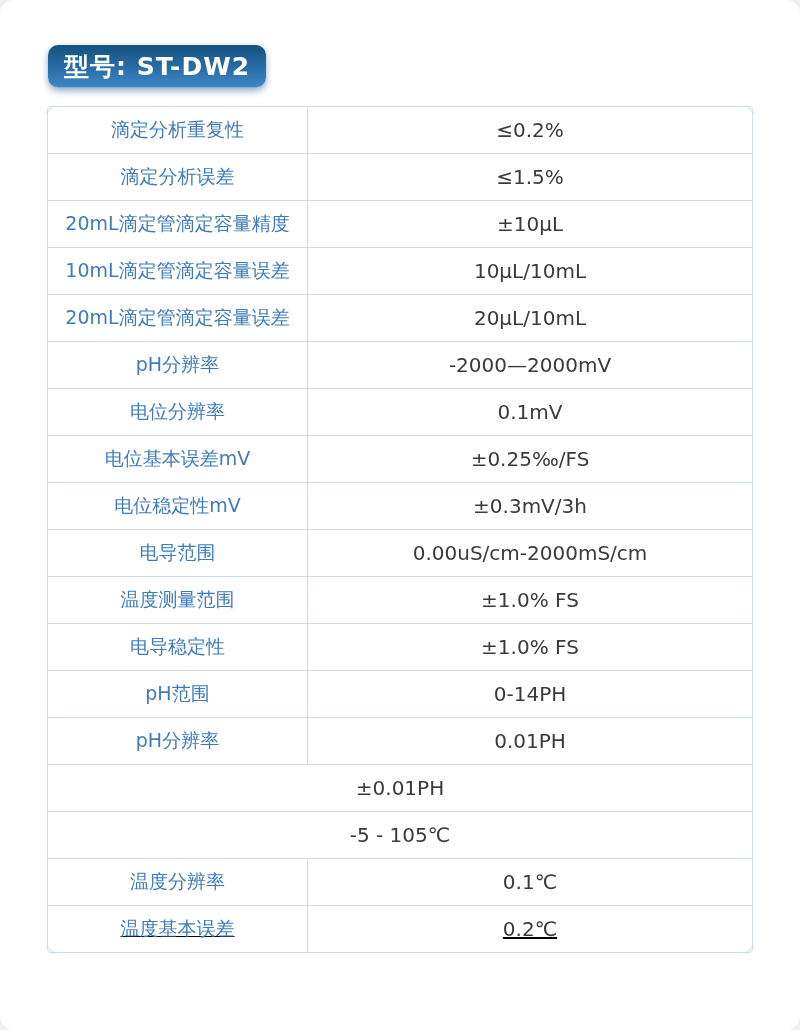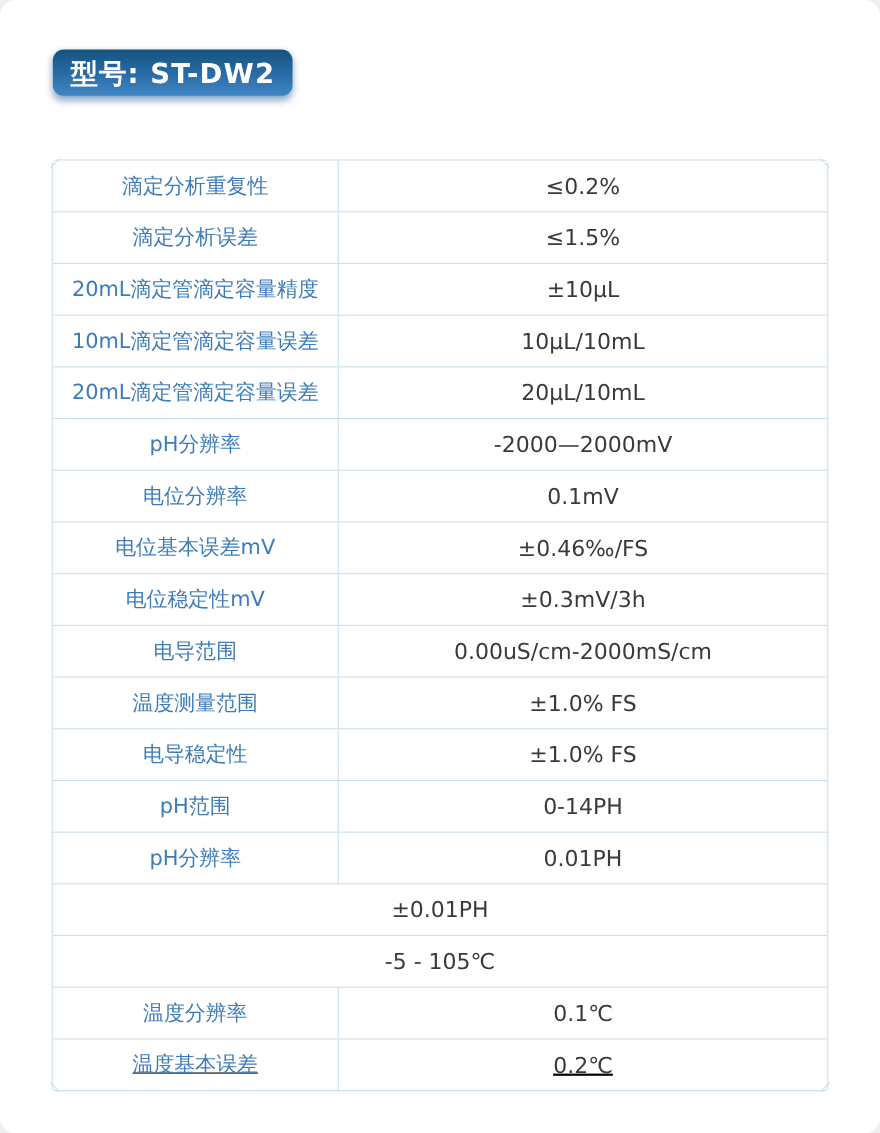--- a/index.html
+++ b/index.html
@@ -35,21 +35,20 @@
   }
   
   .spec-table{
     position:absolute;
     left:47px;top:106px;
     width:706px;
     box-sizing:border-box;
     background:#ffffff;
     border:1px solid #ccdeeb;
     border-radius:4px;
-    margin-top:39px;
   }
   .spec-row{
     display:flex;
     height:46px;
     border-bottom:1px solid #ccdeeb;
   }
   .spec-row:last-child{border-bottom:none;text-decoration:underline;}
   .cell{
     display:flex;align-items:center;justify-content:center;
     box-sizing:border-box;
@@ -113,21 +112,21 @@
     <div class="spec-row">
       <div class="cell label">pH分辨率</div>
       <div class="cell value">-2000—2000mV</div>
     </div>
     <div class="spec-row">
       <div class="cell label">电位分辨率</div>
       <div class="cell value">0.1mV</div>
     </div>
     <div class="spec-row">
       <div class="cell label">电位基本误差mV</div>
-      <div class="cell value">±0.46‰/FS</div>
+      <div class="cell value">±0.25‰/FS</div>
     </div>
     <div class="spec-row">
       <div class="cell label">电位稳定性mV</div>
       <div class="cell value">±0.3mV/3h</div>
     </div>
     <div class="spec-row">
       <div class="cell label">电导范围</div>
       <div class="cell value">0.00uS/cm-2000mS/cm</div>
     </div>
     <div class="spec-row">

